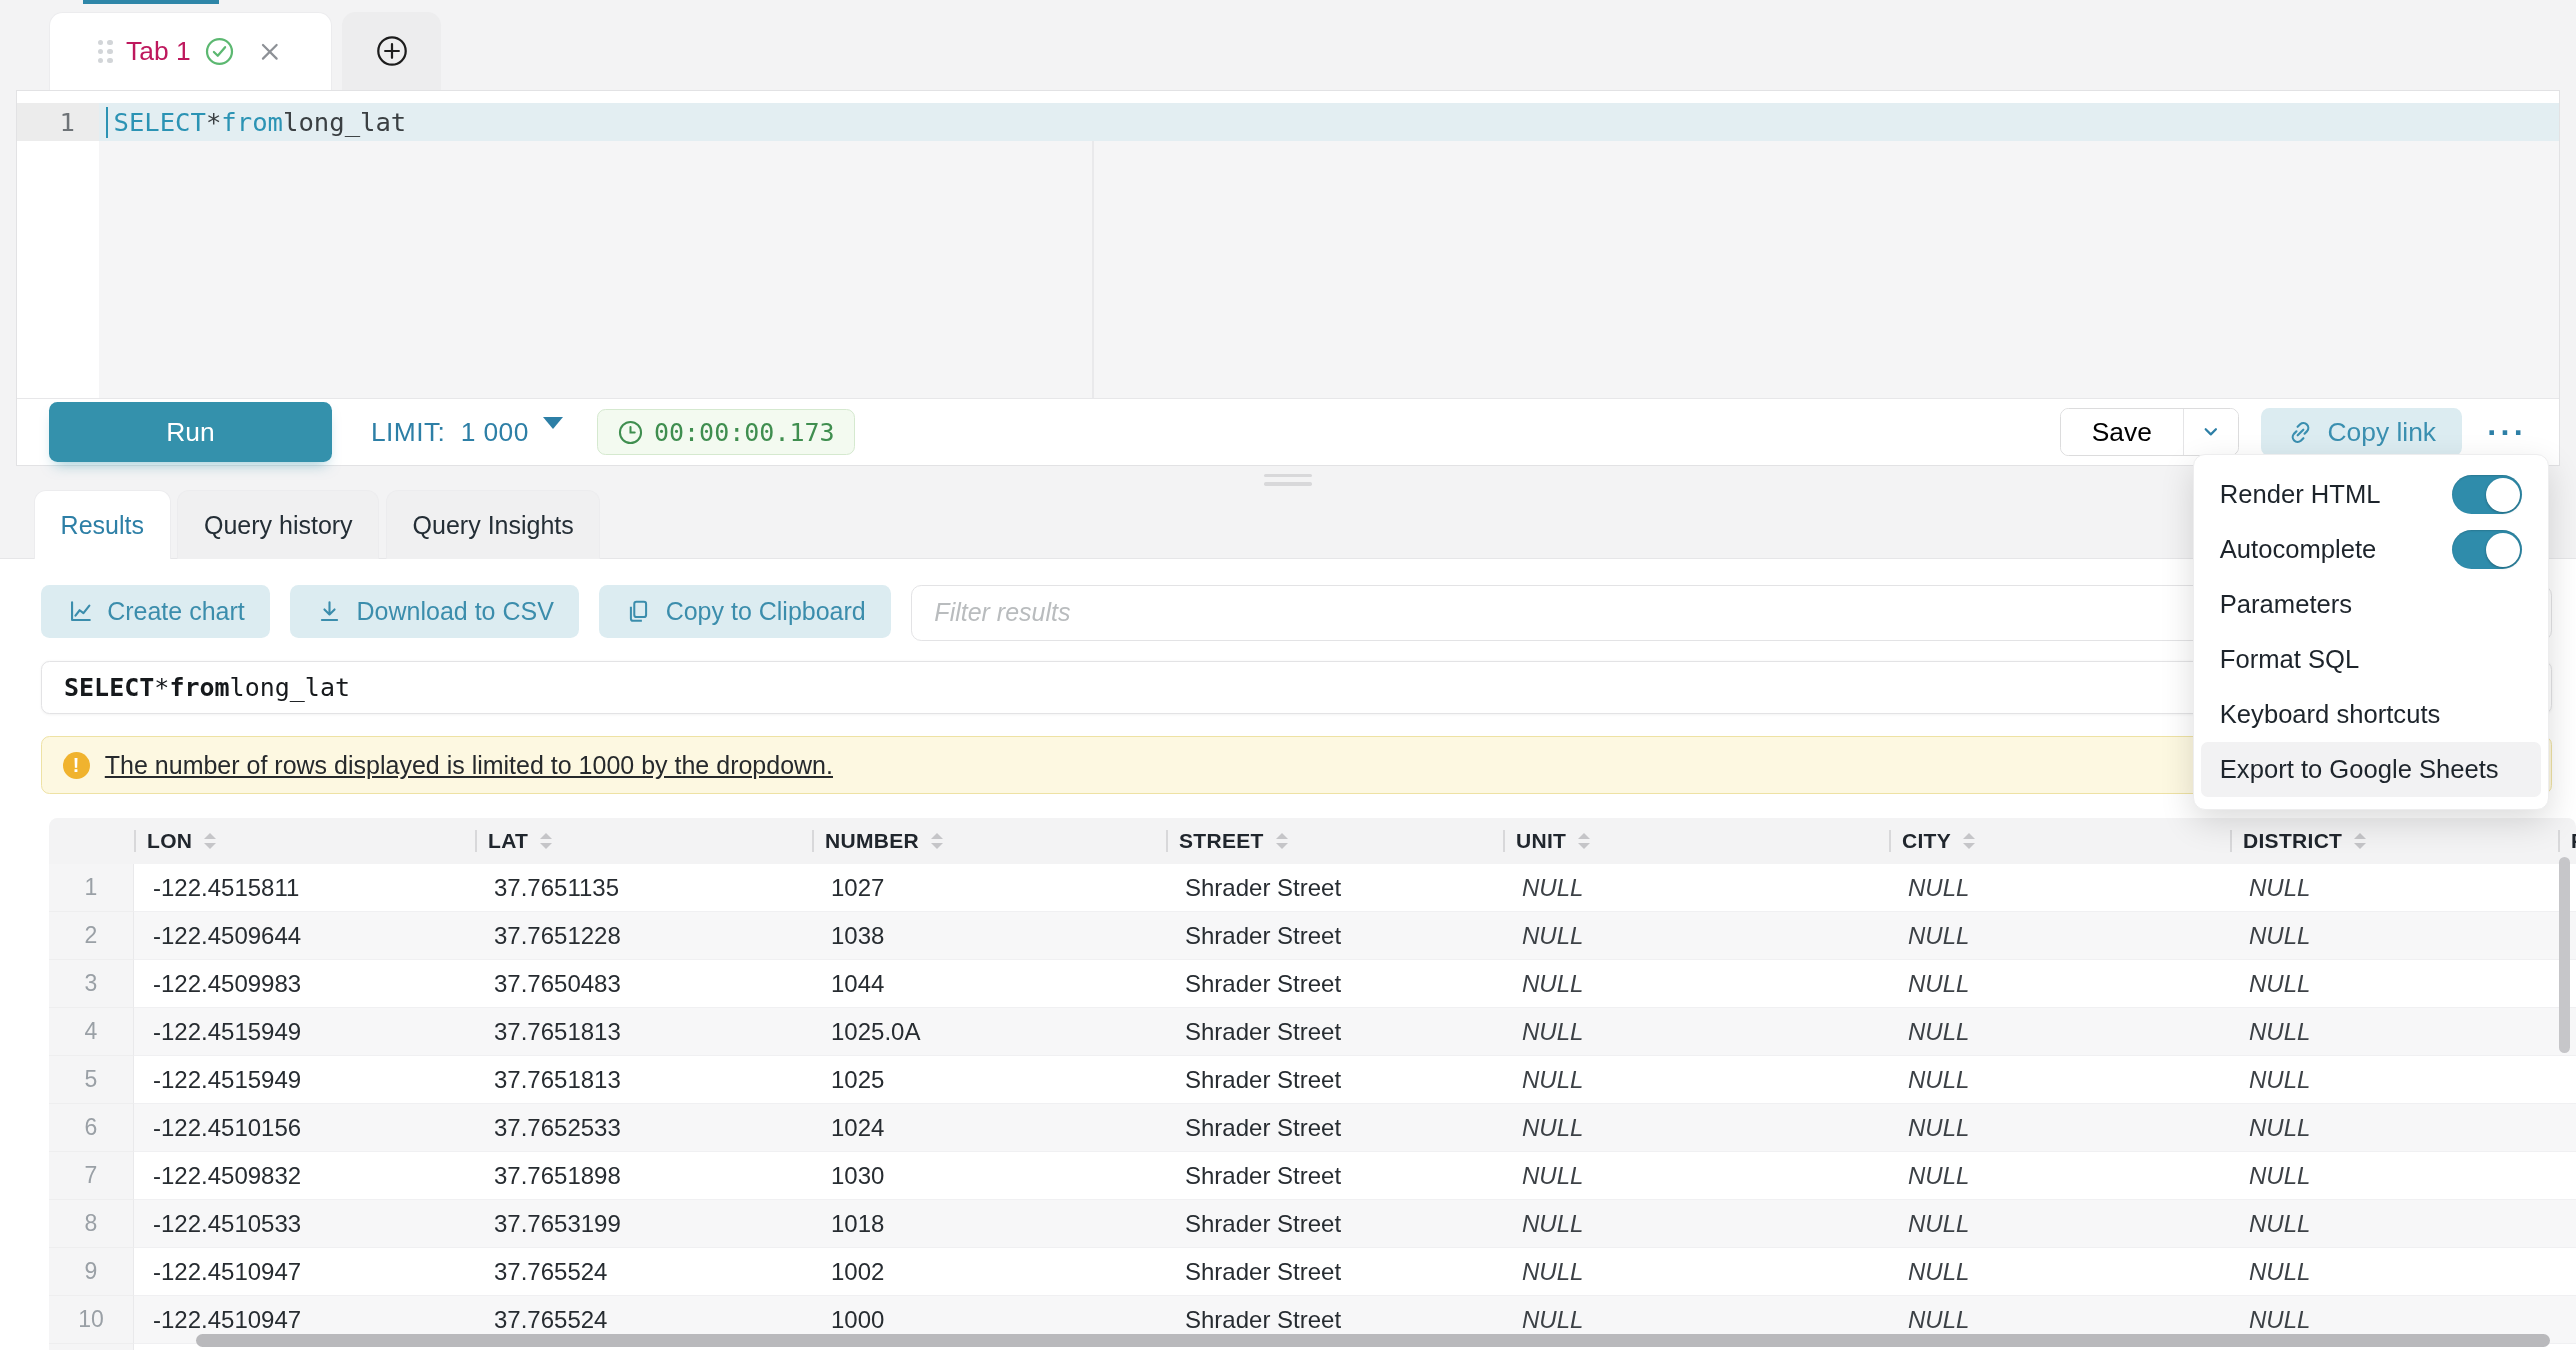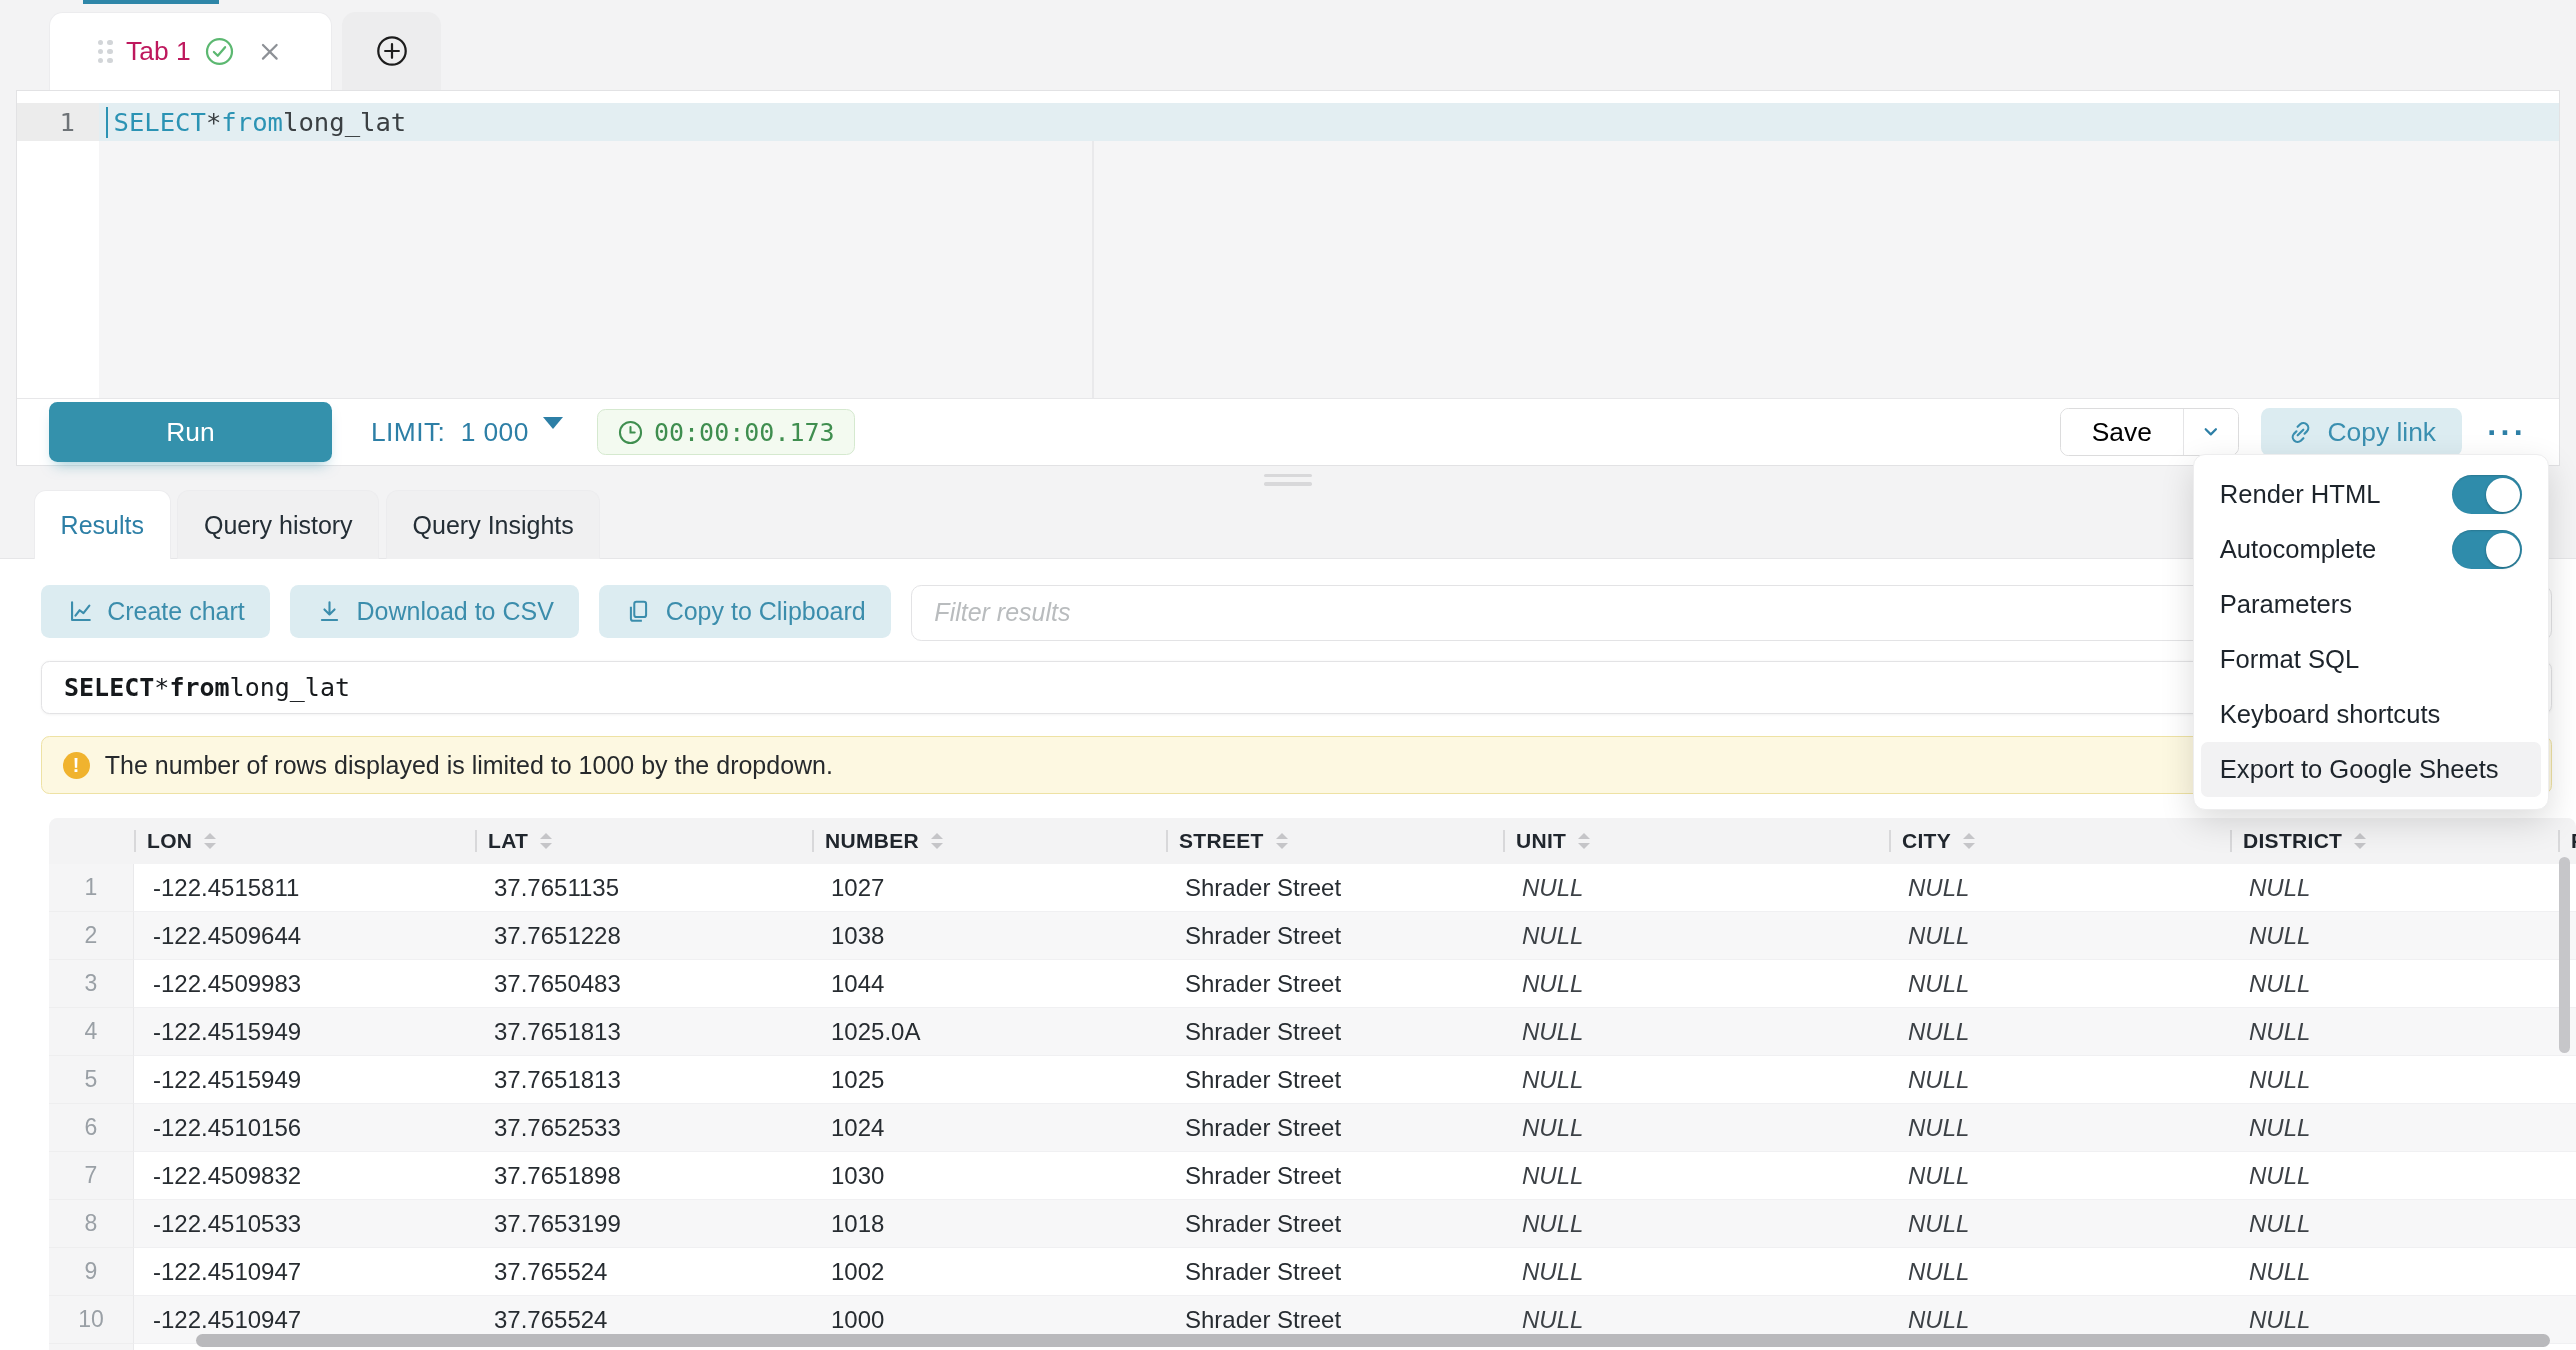--- a/index.html
+++ b/index.html
@@ -85,21 +85,21 @@
     font-size:25px; color:#33383c; font-family:"Liberation Sans", sans-serif; outline:none;font-style:italic; }
   .filter-input::placeholder { color:#b9bcbe; }
   .sql-box { margin:20.5px 24px 0 41px; height:53px; border:0.9px solid #e3e3e5; border-radius:8.5px; background:#fff;
     display:flex; align-items:center; padding:0 22px; font-size:25px; color:#16191c;
     box-shadow:0 0.9px 2.6px rgba(0,0,0,.05); }
   .sql-box b { font-weight:700; }
   .warning-banner { margin:22px 24px 0 41px; height:58px; background:#fdf8e1; border:0.9px solid #eee2a4; border-radius:8.5px;
     display:flex; align-items:center; gap:15.3px; padding:0 20.5px; }
   .warn-icon { width:27px; height:27px; border-radius:50%; background:#f0b32e; color:#fff; font-size:19.6px; font-weight:700;
     display:flex; align-items:center; justify-content:center; flex:none; }
-  .warning-text { font-size:25px; color:#26292c; }
+  .warning-text { font-size:25px; color:#26292c;text-decoration:underline; }
 
   
   .table-wrap { position:relative; margin:24px 0 0 49px; overflow:hidden; width:calc(100% - 49px); }
   .thead { display:flex; height:46px; background:#f3f3f4; border-radius:8.5px 8.5px 0 0; }
   .th-num { width:85px; flex:none; }
   .th { flex:none; display:flex; align-items:center; gap:12px; padding-left:13px; position:relative;
     font-size:21px; font-weight:700; color:#20262d; letter-spacing:0.3px; }
   .th::before { content:""; position:absolute; left:0; top:12px; width:1.7px; height:22px; background:#d8d8da; }
   .sort { display:flex; flex-direction:column; gap:3.4px; }
   .sort i { width:0; height:0; border-left:6px solid transparent; border-right:6px solid transparent; }

